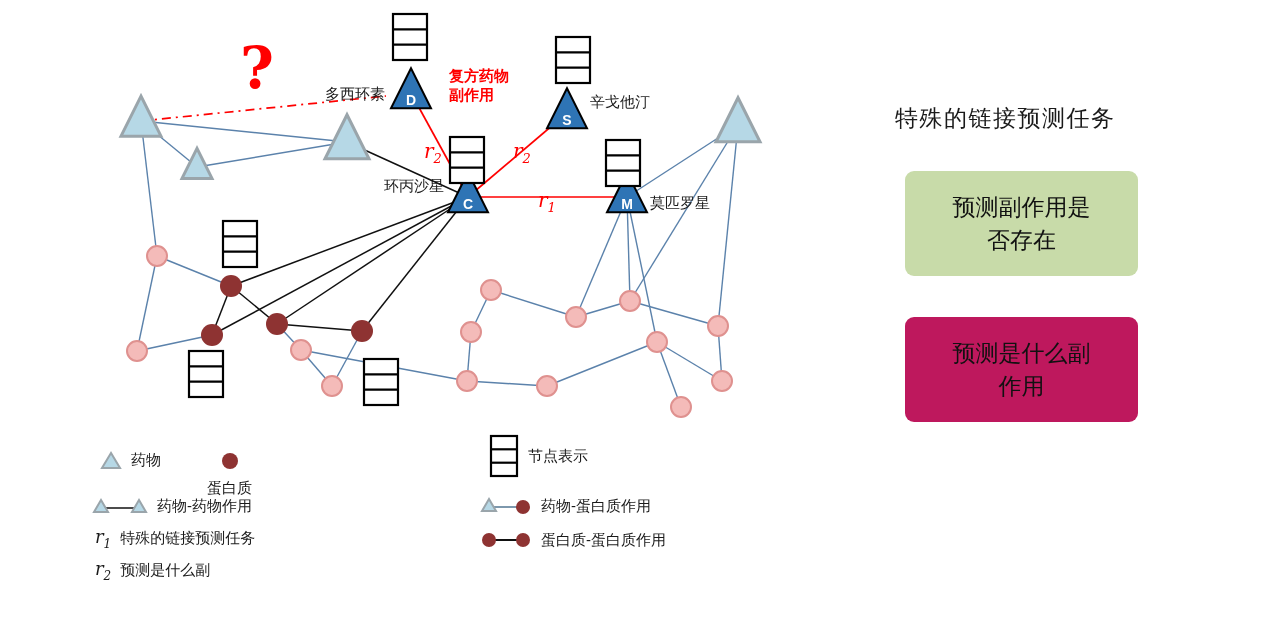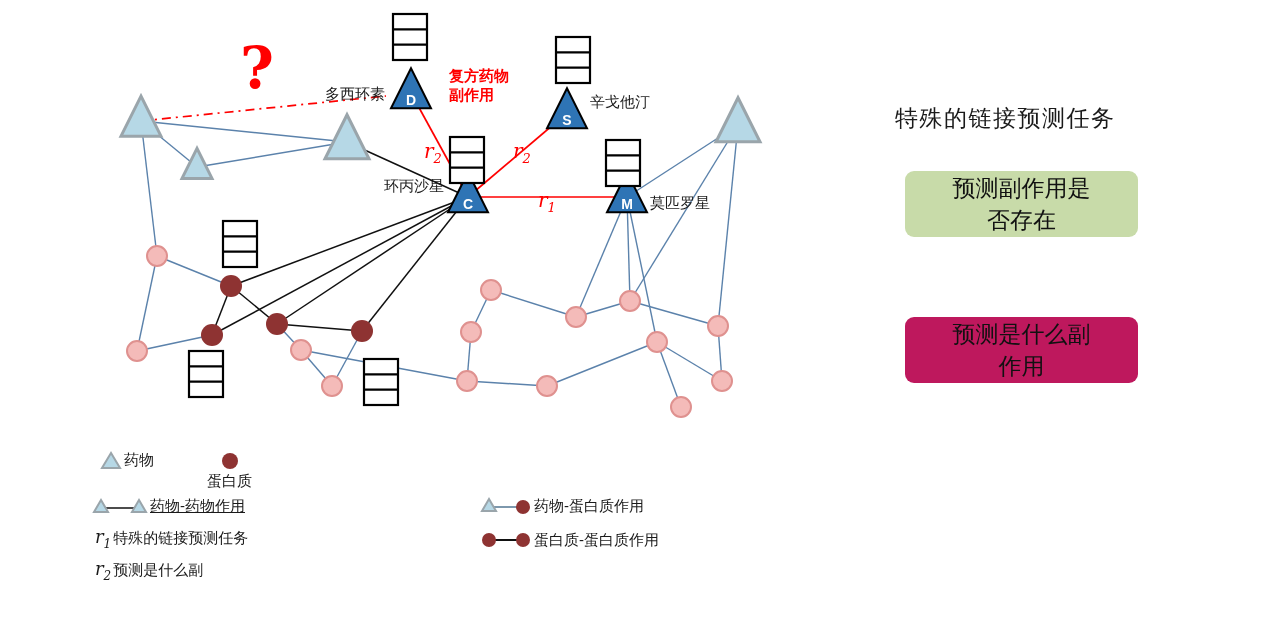--- a/index.html
+++ b/index.html
@@ -10,31 +10,31 @@
     position:relative; overflow:hidden;
   }
   .stage { position:absolute; left:0; top:0; width:1280px; height:641px; background:#fff; }
   #diagram { position:absolute; left:0; top:0; }
 
   .panel-title {
     position:absolute; left:878px; top:103px;
     font-size:23px; color:#1a1a1a; letter-spacing:1.5px;margin-left:17px;
   }
   .task-box {
-    position:absolute; left:905px; width:233px; height:66px;
+    position:absolute; left:905px; width:233px; height:105px;
     border-radius:9px;
     display:flex; align-items:center; justify-content:center;
     text-align:center; font-size:23px; color:#111; line-height:1.4;
   }
   .task-box span { white-space:pre-line; }
   .task1 { top:171px; }
   .task2 { top:317px; }
 
   .lg-row {
-    position:absolute; display:flex; align-items:center; gap:2px;
+    position:absolute; display:flex; align-items:center; gap:9px;
     font-size:15px; color:#1a1a1a;
   }
   .lg-row svg { display:block; }
   .rvar {
     font-family:"DejaVu Serif","Liberation Serif",serif;
     font-style:italic; font-size:18px;
   }
   .rvar sub { font-size:12px; }
 </style>
 </head>
@@ -164,39 +164,47 @@
     <span>药物</span>
   </div>
 
   <div class="lg-row" style="left:207px; top:450px;flex-direction:column;">
     <svg width="20" height="20">
       <circle cx="10" cy="11" r="8" fill="#8e3332"></circle>
     </svg>
     <span>蛋白质</span>
   </div>
 
-  <div class="lg-row" style="left:92px; top:496px;text-decoration:underline;">
+  <div class="lg-row" style="left:92px; top:496px;">
     <svg width="56" height="20">
       <line x1="9" y1="12" x2="47" y2="12" stroke="#111" stroke-width="1.6"></line>
       <polygon points="9,4 2,16 16,16" fill="#b6d8e6" stroke="#9aa5ab" stroke-width="2"></polygon>
       <polygon points="47,4 40,16 54,16" fill="#b6d8e6" stroke="#9aa5ab" stroke-width="2"></polygon>
     </svg>
     <span>药物-药物作用</span>
   </div>
 
   <div class="lg-row" style="left:95px; top:526px;">
     <span class="rvar"><i>r</i><sub>1</sub></span>
     <span>特殊的链接预测任务</span>
   </div>
 
   <div class="lg-row" style="left:95px; top:558px;">
     <span class="rvar"><i>r</i><sub>2</sub></span>
     <span>预测是什么副</span>
   </div>
 
+  <div class="lg-row" style="left:489px; top:434px;">
+    <svg width="30" height="44">
+      <rect x="2" y="2" width="26" height="40" fill="#fff" stroke="#000" stroke-width="2.2"></rect>
+      <line x1="2" y1="15.3" x2="28" y2="15.3" stroke="#000" stroke-width="2.2"></line>
+      <line x1="2" y1="28.7" x2="28" y2="28.7" stroke="#000" stroke-width="2.2"></line>
+    </svg>
+    <span>节点表示</span>
+  </div>
 
   <div class="lg-row" style="left:480px; top:496px;">
     <svg width="52" height="20">
       <line x1="9" y1="11" x2="43" y2="11" stroke="#7d98ad" stroke-width="1.8"></line>
       <polygon points="9,3 2,15 16,15" fill="#b6d8e6" stroke="#9aa5ab" stroke-width="2"></polygon>
       <circle cx="43" cy="11" r="7" fill="#8e3332"></circle>
     </svg>
     <span>药物-蛋白质作用</span>
   </div>
 

